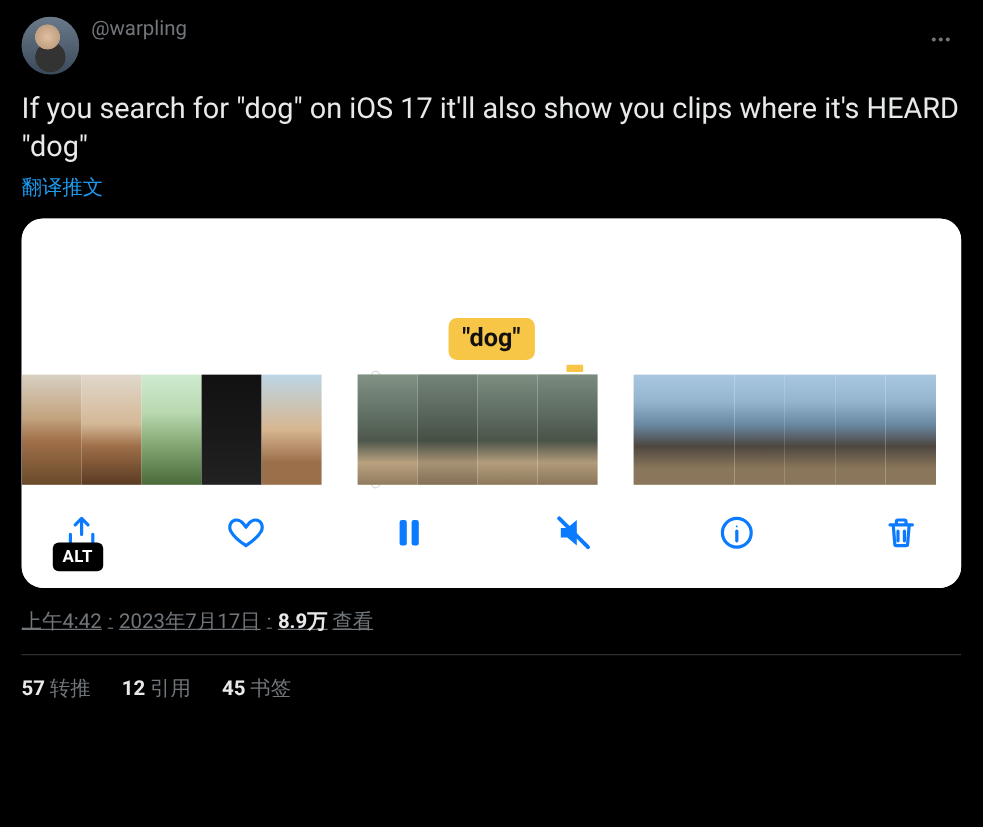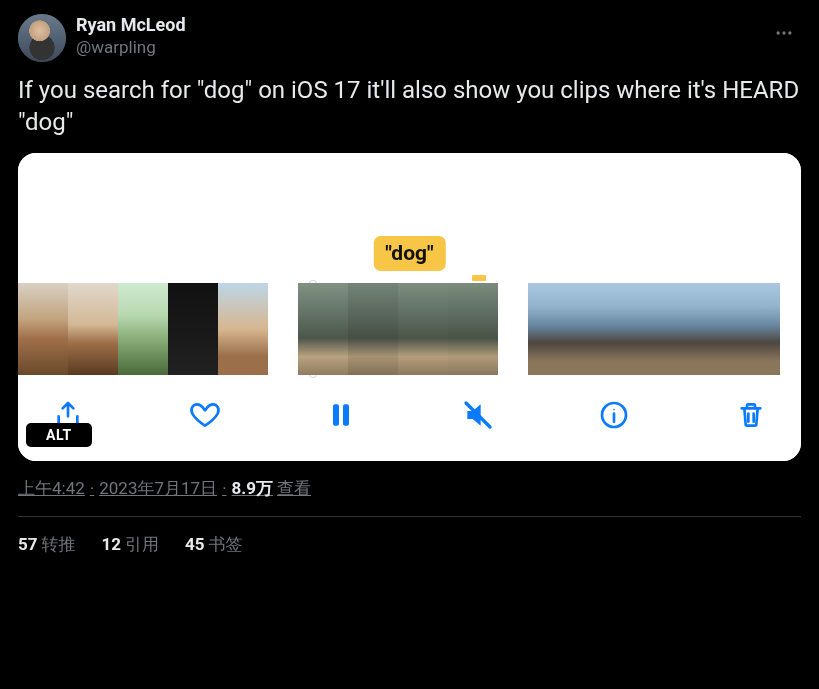--- a/index.html
+++ b/index.html
@@ -158,27 +158,27 @@
     height: 40px;
     display: flex;
     align-items: center;
     justify-content: center;
     cursor: pointer;
   }
   .ctrl svg { width: 32px; height: 32px; stroke: #0a7aff; fill: none; stroke-width: 2; }
   .ctrl.filled svg { fill: #0a7aff; stroke: none; }
   .alt-badge {
     position: absolute;
-    left: 8px;
+    left: 26px;
     bottom: 14px;
     background: #000;
     color: #fff;
     font-weight: 700;
     font-size: 14px;
-    padding: 4px 20px;
+    padding: 4px 8px;
     border-radius: 5px;
     letter-spacing: 0.5px;
   }
   .meta-row {
     margin-top: 16px;
     font-size: 17px;
     color: #71767b;
     display: flex;
     align-items: center;
     flex-wrap: wrap;
@@ -202,34 +202,34 @@
 </head>
 <body>
 
 <div class="tweet">
 
   <div class="header">
     <div class="avatar">
         <div class="avatar-inner"></div>
       </div>
     <div class="names">
-      <span class="display-name">Ryan McLeod</span>
       <span class="handle">@warpling</span>
     </div>
     <div class="more-btn">
       <svg viewBox="0 0 24 24">
           <circle cx="5" cy="12" r="2"></circle>
           <circle cx="12" cy="12" r="2"></circle>
           <circle cx="19" cy="12" r="2"></circle>
         </svg>
     </div>
   </div>
 
   <div class="tweet-text">If you search for "dog" on iOS 17 it'll also show you clips where it's HEARD "dog"</div>
 
+  <div class="translate-link">翻译推文</div>
 
   <div class="media-card">
     <div class="media-top">
       <div class="dog-tag">"dog"</div>
       <div class="tick"></div>
     </div>
 
     <div class="thumb-strip">
       <div class="clip-group g1">
         <div class="thumb"></div>

